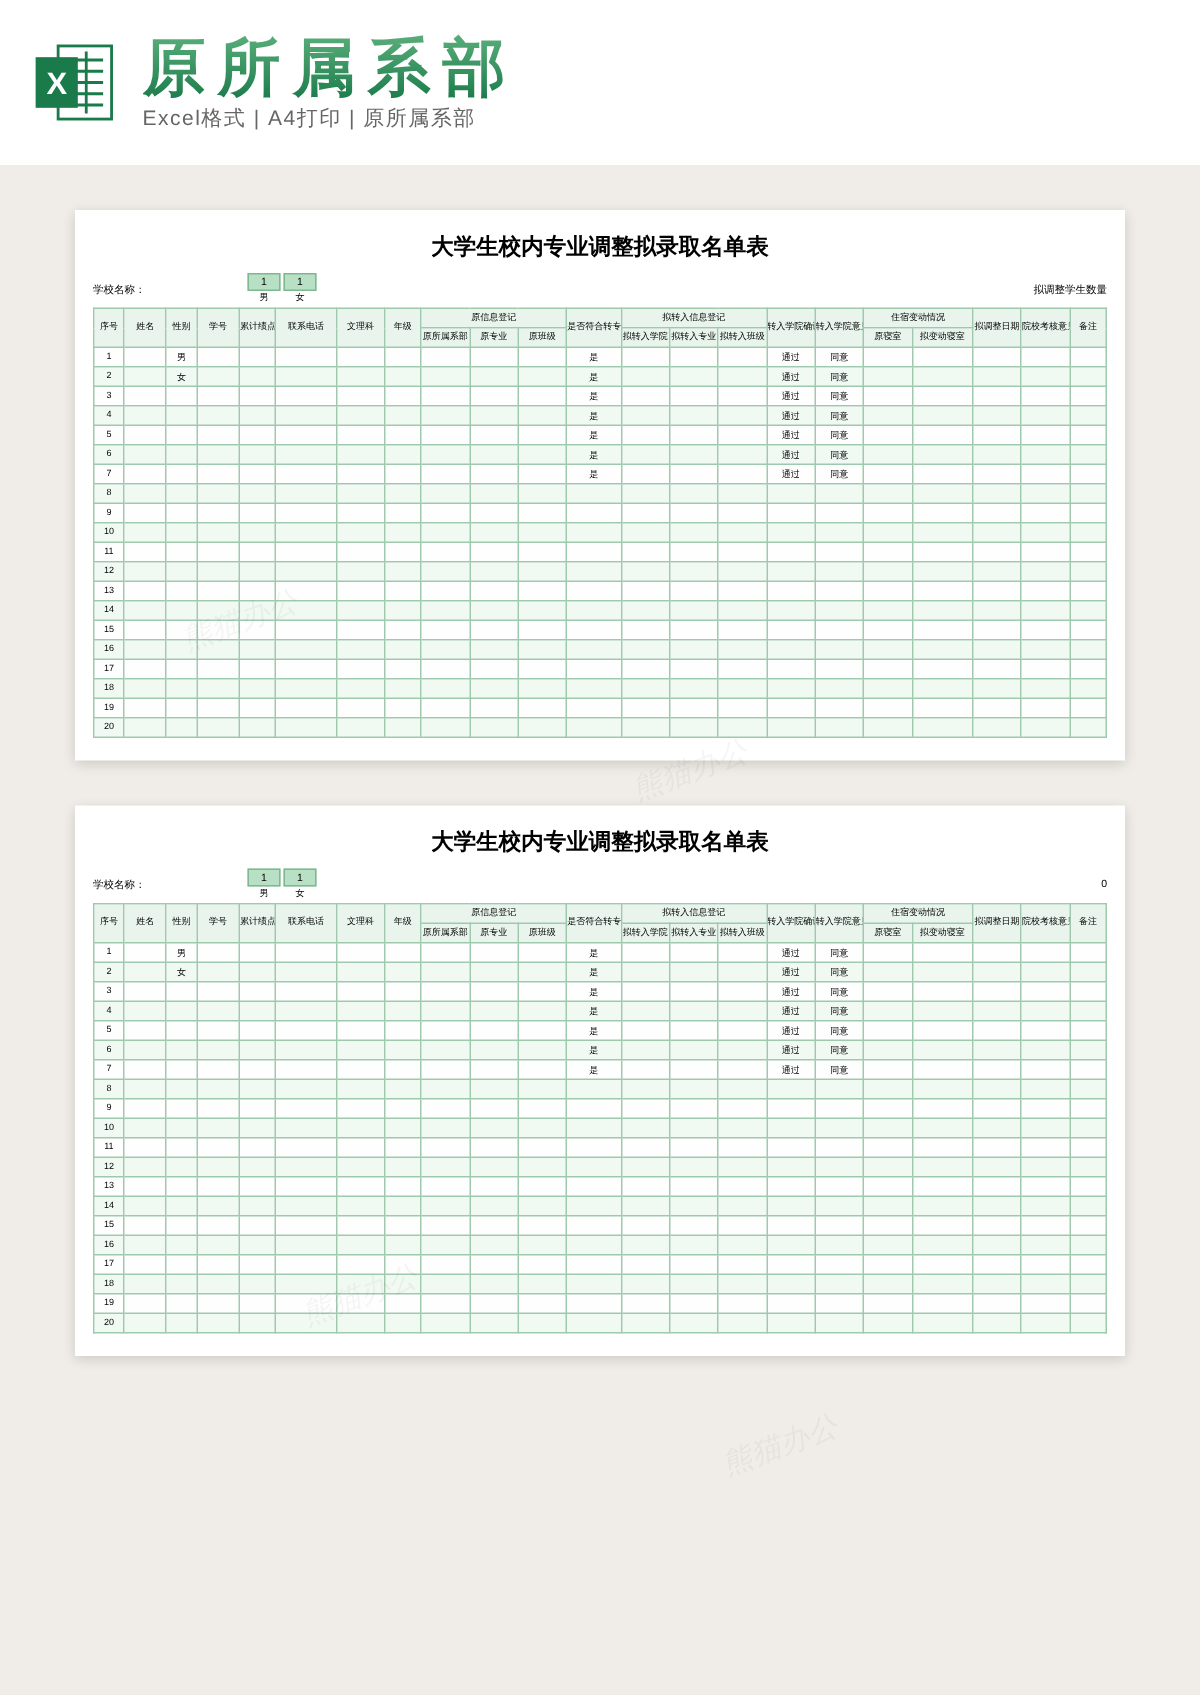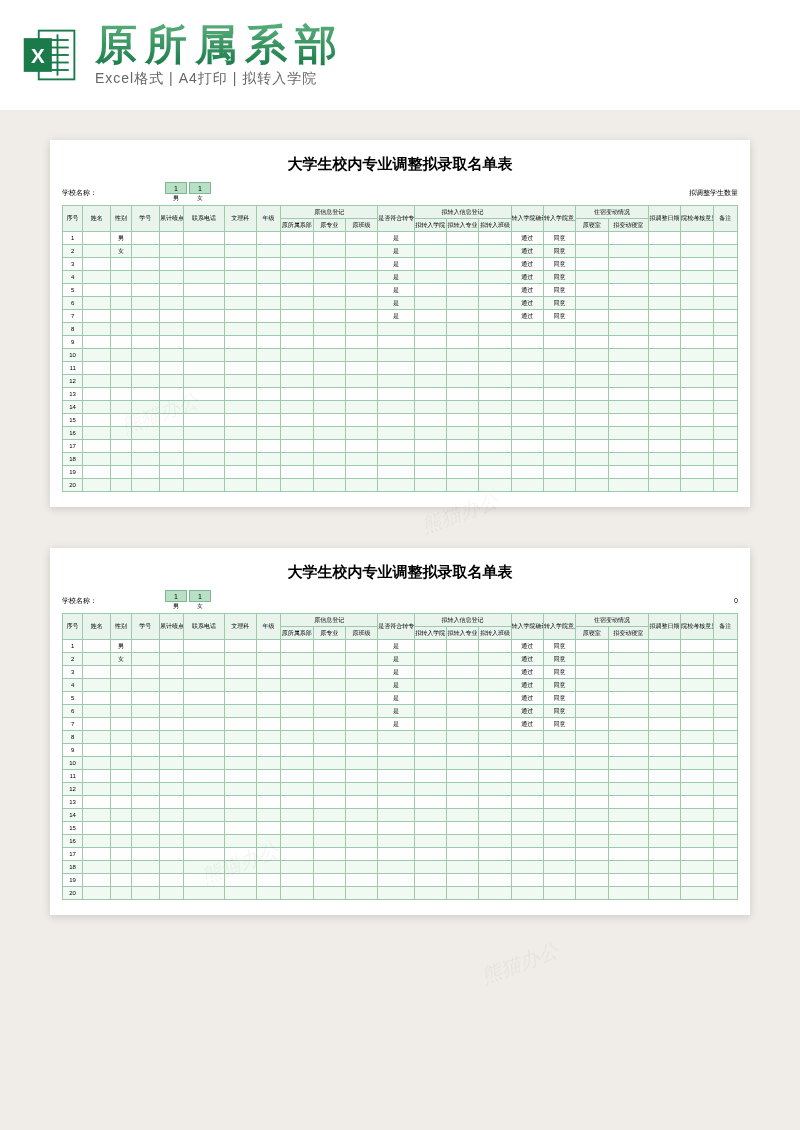--- a/index.html
+++ b/index.html
@@ -37,21 +37,21 @@
   .header-sub {
     font-size: 14px;
     color: #666;
     letter-spacing: 1px;
     margin-top: 2px;
   }
   .preview-area {
     padding: 30px 50px;
     display: flex;
     flex-direction: column;
-    gap: 41px;
+    gap: 30px;
   }
   .sheet {
     background: #fff;
     box-shadow: 0 2px 8px rgba(0,0,0,0.15);
     padding: 15px 12px;
   }
   .sheet-title {
     text-align: center;
     font-size: 15px;
     font-weight: bold;
@@ -149,21 +149,21 @@
       <line x1="28" y1="32" x2="52" y2="32" stroke="#1a7a4a" stroke-width="2"></line>
       <line x1="28" y1="40" x2="52" y2="40" stroke="#1a7a4a" stroke-width="2"></line>
       <line x1="28" y1="48" x2="52" y2="48" stroke="#1a7a4a" stroke-width="2"></line>
       <line x1="40" y1="10" x2="40" y2="54" stroke="#1a7a4a" stroke-width="2"></line>
       <rect x="4" y="14" width="30" height="36" fill="#1a7a4a"></rect>
       <text x="19" y="40" fill="#fff" font-size="22" font-weight="bold" text-anchor="middle" font-family="Arial">X</text>
     </svg>
   </div>
   <div class="header-text">
     <div class="header-title">原所属系部</div>
-    <div class="header-sub">Excel格式 | A4打印 | 拟转入学院</div>
+    <div class="header-sub">Excel格式 | A4打印 | 原所属系部</div>
   </div>
 </div>
 
 <div class="preview-area">
   <div class="sheet" id="sheet1">
       <div class="sheet-title">大学生校内专业调整拟录取名单表</div>
       <div class="meta-row">
     <div class="meta-left">
       <span>学校名称：</span>
       <span style="width:60px"></span>

